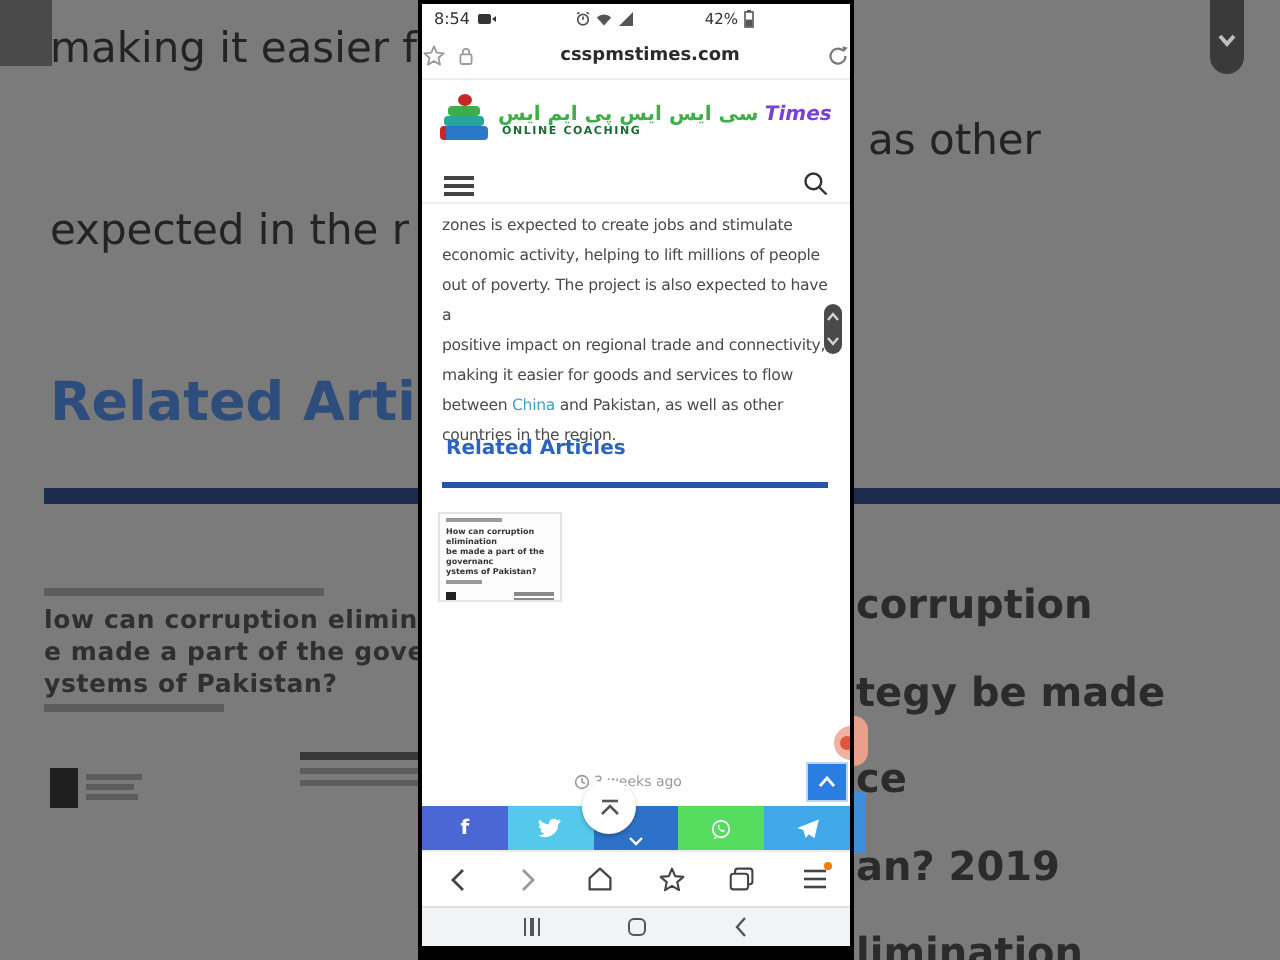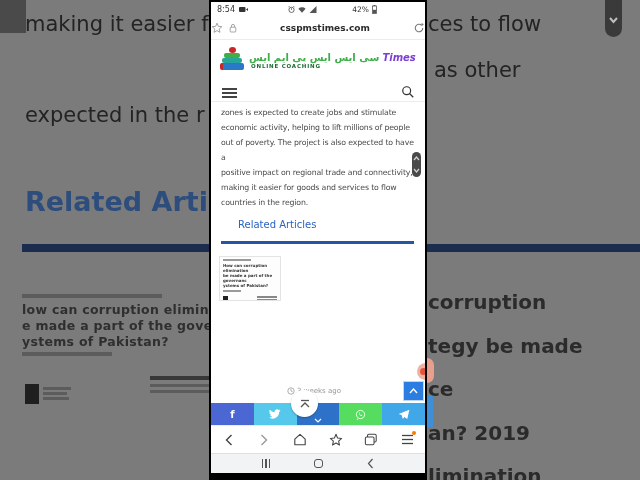--- a/index.html
+++ b/index.html
@@ -53,21 +53,21 @@
   .header-rule{left:0;top:99px;width:214px;height:1px;background:#ececec;}
 
   .body-text{left:10px;top:103px;width:196px;font-size:7.8px;letter-spacing:-0.15px;
     line-height:15px;color:#4a4a4a;}
   .pre{white-space:pre-line;}
   .china-link{color:#3fa2c8;}
 
   .scroll-pill{left:201px;top:150px;width:9px;height:25px;background:#4a4a4a;border-radius:5px;
     color:#d5d5d5;display:flex;flex-direction:column;align-items:center;justify-content:space-around;cursor:pointer;}
 
-  .related-heading{left:27px;top:217px;font-size:10px;font-weight:normal;color:#2a63c0;}
+  .related-heading{left:12px;top:217px;font-size:10px;font-weight:bold;color:#2a63c0;}
   .related-divider{left:10px;top:239px;width:193px;height:3px;background:#2456a8;}
 
   .thumb{left:8px;top:254px;width:62px;height:45px;background:#fdfdfd;border:1px solid #e4e4e4;
     padding:2px 3px;overflow:hidden;cursor:pointer;}
   .thumb-bar{background:#9a9a9a;height:2px;}
   .thumb-title{font-size:4px;font-weight:bold;color:#333;line-height:5px;white-space:pre-line;margin:2px 0;}
   .thumb-foot{display:flex;justify-content:space-between;margin-top:4px;}
   .thumb-logo{width:5px;height:7px;background:#222;}
   .thumb-lines div{width:20px;height:1.5px;background:#888;margin-bottom:1px;}
 
@@ -108,23 +108,20 @@
 <body>
 
 <div id="stage">
 
   <div id="bg">
     <div class="abs bg-dark-corner"></div>
 
     <div class="abs bg-body" style="left:25px;top:12px;">
       <span>making it easier f</span>
     </div>
-    <div class="abs bg-body" style="left:428px;top:12px;">
-      <span>ces to flow</span>
-    </div>
 
     <div class="abs bg-body" style="left:434px;top:58px;">
       <span>as other</span>
     </div>
 
     <div class="abs bg-body" style="left:25px;top:103px;">
       <span>expected in the r</span>
     </div>
 
     <div class="abs bg-heading" style="left:25px;top:186px;">Related Article</div>
@@ -232,20 +229,21 @@
         </svg>
       </div>
       <div class="abs header-rule"></div>
 
       <div class="abs body-text">
         <div class="pre">zones is expected to create jobs and stimulate
 economic activity, helping to lift millions of people
 out of poverty. The project is also expected to have a
 positive impact on regional trade and connectivity,
 making it easier for goods and services to flow</div>
+        <div><span>between </span><span class="china-link">China</span><span> and Pakistan, as well as other</span></div>
         <div>countries in the region.</div>
       </div>
 
       <div class="abs scroll-pill">
         <svg width="7" height="5" viewBox="0 0 7 5">
           <polyline points="1,4 3.5,1 6,4" fill="none" stroke="#d5d5d5" stroke-width="1.2"></polyline>
           </svg>
         <svg width="7" height="5" viewBox="0 0 7 5">
           <polyline points="1,1 3.5,4 6,1" fill="none" stroke="#d5d5d5" stroke-width="1.2"></polyline>
           </svg>

